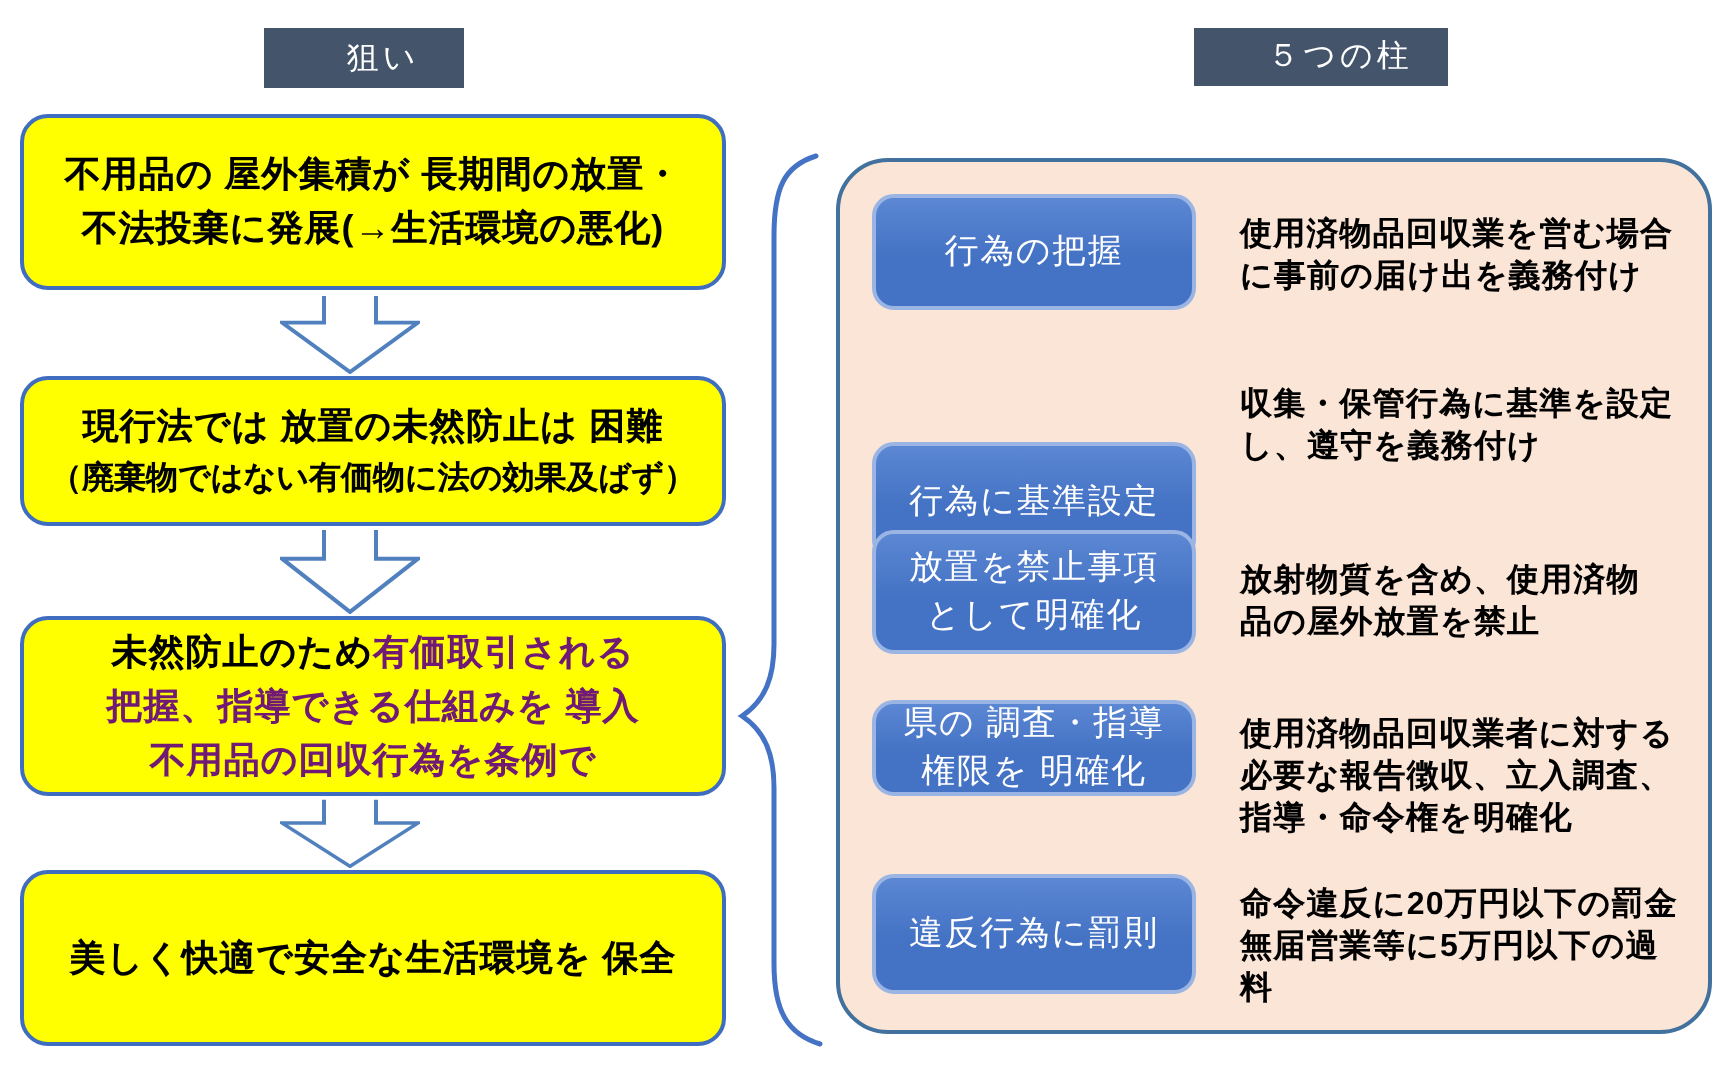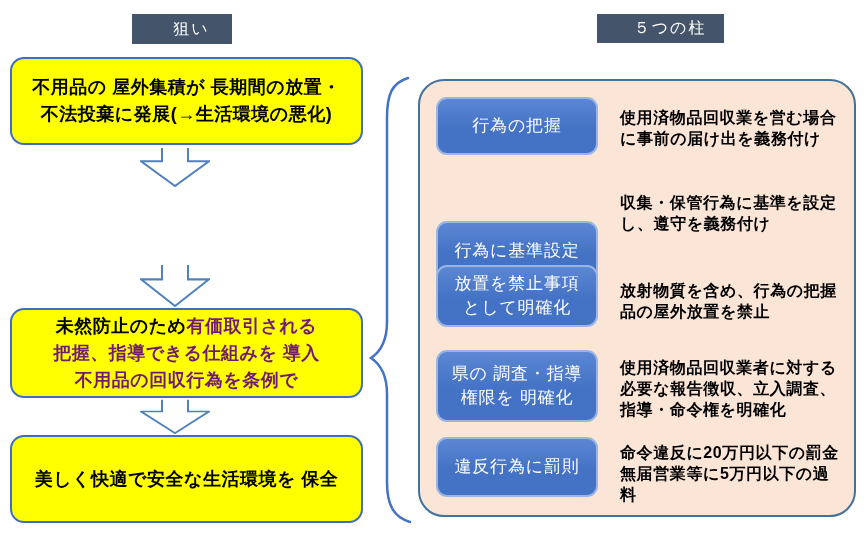--- a/index.html
+++ b/index.html
@@ -49,20 +49,24 @@
 
   <div class="ybox" style="top:57px; height:88px;text-align:center;">
     <div class="yline">不用品の 屋外集積が 長期間の放置・
 不法投棄に発展(→生活環境の悪化)</div>
   </div>
 
   <svg class="arrow" style="top:147px;" width="70" height="40" viewBox="0 0 70 42" preserveAspectRatio="none">
     <path d="M22,1 L22,15 L1,15 L35,41 L69,15 L48,15 L48,1" fill="#ffffff" stroke="#5081BE" stroke-width="2"></path>
   </svg>
 
+  <div class="ybox" style="top:188px; height:75px;">
+    <div class="yline">現行法では 放置の未然防止は 困難</div>
+    <div class="yline yline-small">（廃棄物ではない有価物に法の効果及ばず）</div>
+  </div>
 
   <svg class="arrow" style="top:264px;" width="70" height="43" viewBox="0 0 70 42" preserveAspectRatio="none">
     <path d="M22,1 L22,15 L1,15 L35,41 L69,15 L48,15 L48,1" fill="#ffffff" stroke="#5081BE" stroke-width="2"></path>
   </svg>
 
   <div class="ybox" style="top:308px; height:90px;">
     <div class="yline"><span>未然防止のため</span><span class="red">有価取引される</span></div>
     <div class="yline red">把握、指導できる仕組みを 導入</div>
     <div class="yline red">不用品の回収行為を条例で</div>
   </div>
@@ -86,24 +90,24 @@
   <div class="pbox" style="top:97px; height:58px;">行為の把握</div>
   <div class="pdesc" style="top:107px;">使用済物品回収業を営む場合
 に事前の届け出を義務付け</div>
 
   <div class="pbox" style="top:181px; height:60px;margin-top:40px;">行為に基準設定</div>
   <div class="pdesc" style="top:192px;">収集・保管行為に基準を設定
 し、遵守を義務付け</div>
 
   <div class="pbox" style="top:265px; height:62px;">放置を禁止事項
 として明確化</div>
-  <div class="pdesc" style="top:280px;">放射物質を含め、行為の把握
+  <div class="pdesc" style="top:280px;">放射物質を含め、使用済物
 品の屋外放置を禁止</div>
 
-  <div class="pbox" style="top:350px; height:72px;">県の 調査・指導
+  <div class="pbox" style="top:350px; height:48px;">県の 調査・指導
 権限を 明確化</div>
   <div class="pdesc" style="top:357px;">使用済物品回収業者に対する
 必要な報告徴収、立入調査、
 指導・命令権を明確化</div>
 
   <div class="pbox" style="top:437px; height:60px;">違反行為に罰則</div>
   <div class="pdesc" style="top:442px;">命令違反に20万円以下の罰金
 無届営業等に5万円以下の過
 料</div>
 

